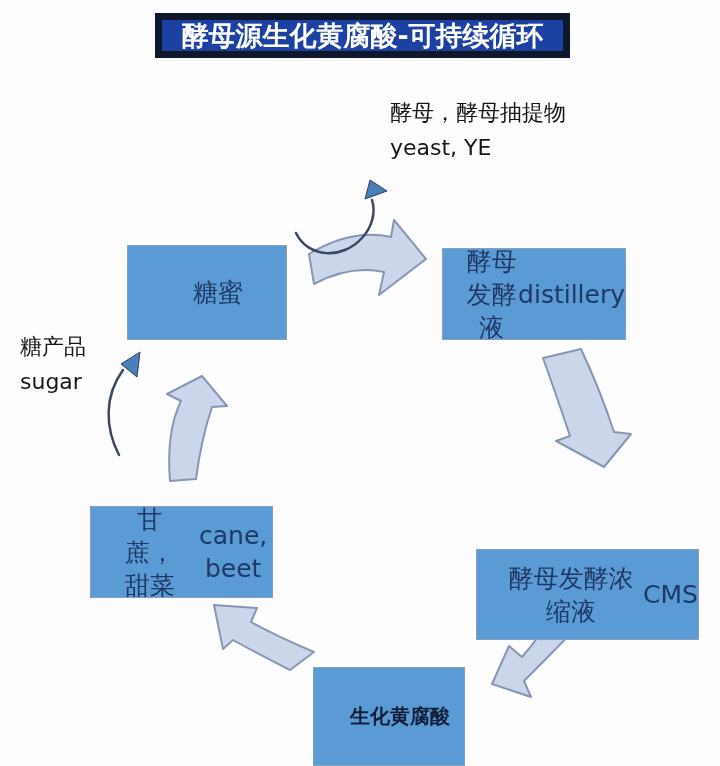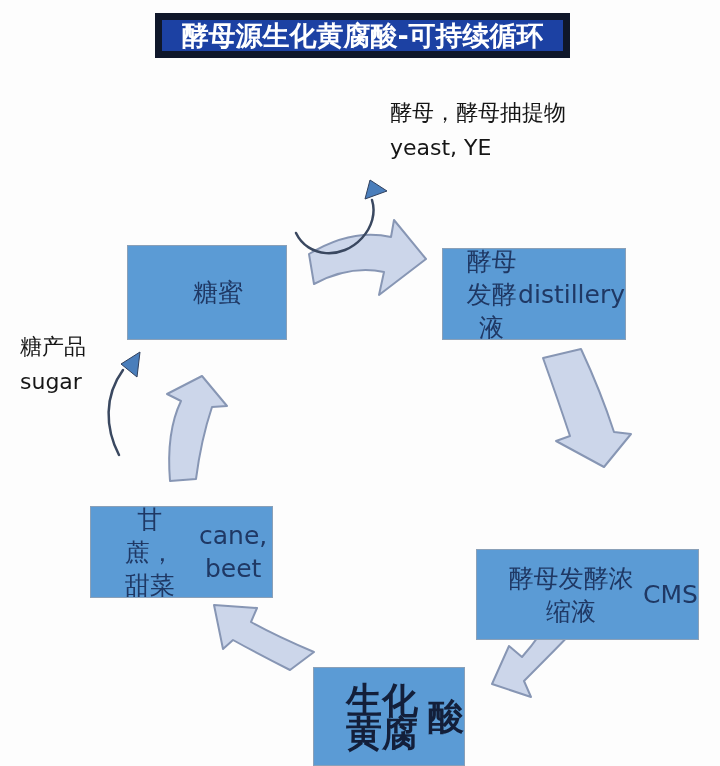--- a/index.html
+++ b/index.html
@@ -18,21 +18,21 @@
     position:absolute; background:#5b9bd5; border:1px solid #8aa0b8;
     box-sizing:border-box; display:flex; flex-direction:row;
     align-items:center; justify-content:center; text-align:center;
     color:#1f3864; font-size:25px; line-height:33px; font-weight:500;padding-left:22px;
   }
   .node-molasses   { left:127px; top:245px; width:160px; height:95px; }
   .node-distillery { left:442px; top:248px; width:184px; height:92px; }
   .node-cms        { left:476px; top:510px; width:223px; height:91px;margin-top:39px; }
   .node-cane-beet  { left:90px;  top:506px; width:183px; height:92px;gap:8px; }
   .node-fertilizer { left:313px; top:667px; width:152px; height:99px;
-                     font-size:36px; color:#131f3a; font-weight:600; }
+                     font-size:20px; color:#131f3a; font-weight:600; }
   .float-label {
     position:absolute; color:#161616; font-size:22px; line-height:35px;
     white-space:nowrap;
   }
   .label-yeast { left:390px; top:95px; }
   .label-sugar { left:20px;  top:329px; }
   .arrow-layer { position:absolute; left:0; top:0; width:720px; height:766px; }
   .block-arrow { fill:#ccd6ea; stroke:#8796b4; stroke-width:2; stroke-linejoin:round; }
   .thin-arc    { fill:none; stroke:#3a4860; stroke-width:2.5; stroke-linecap:round; }
   .thin-head   { fill:#4a7ebb; stroke:#31415e; stroke-width:1; stroke-linejoin:round; }

